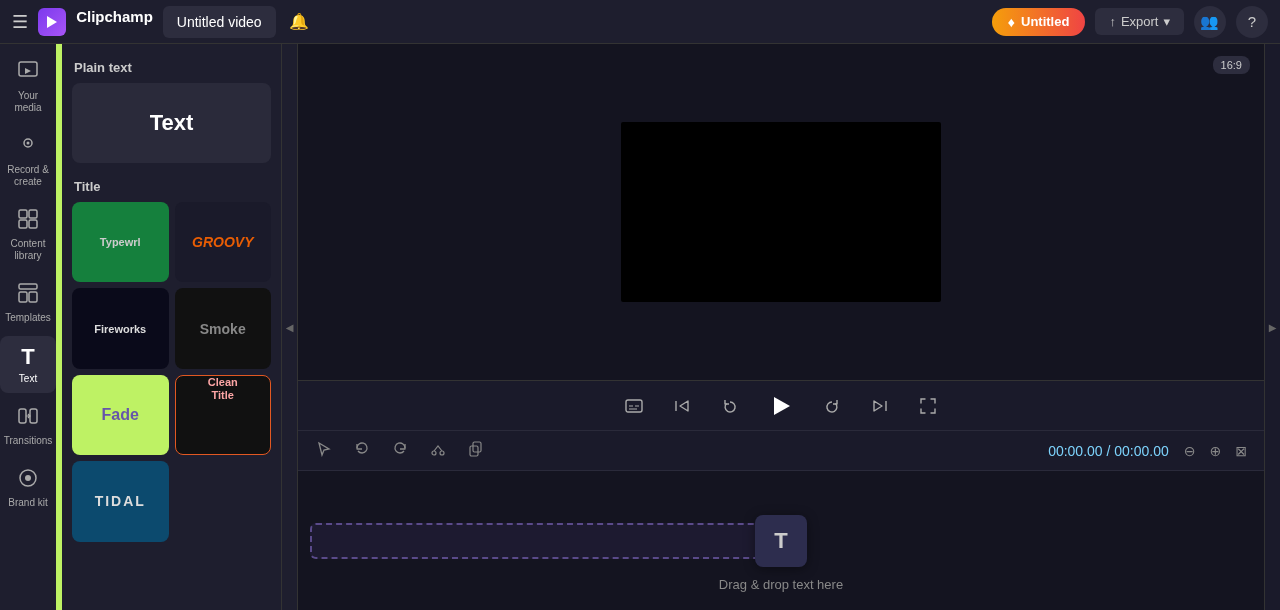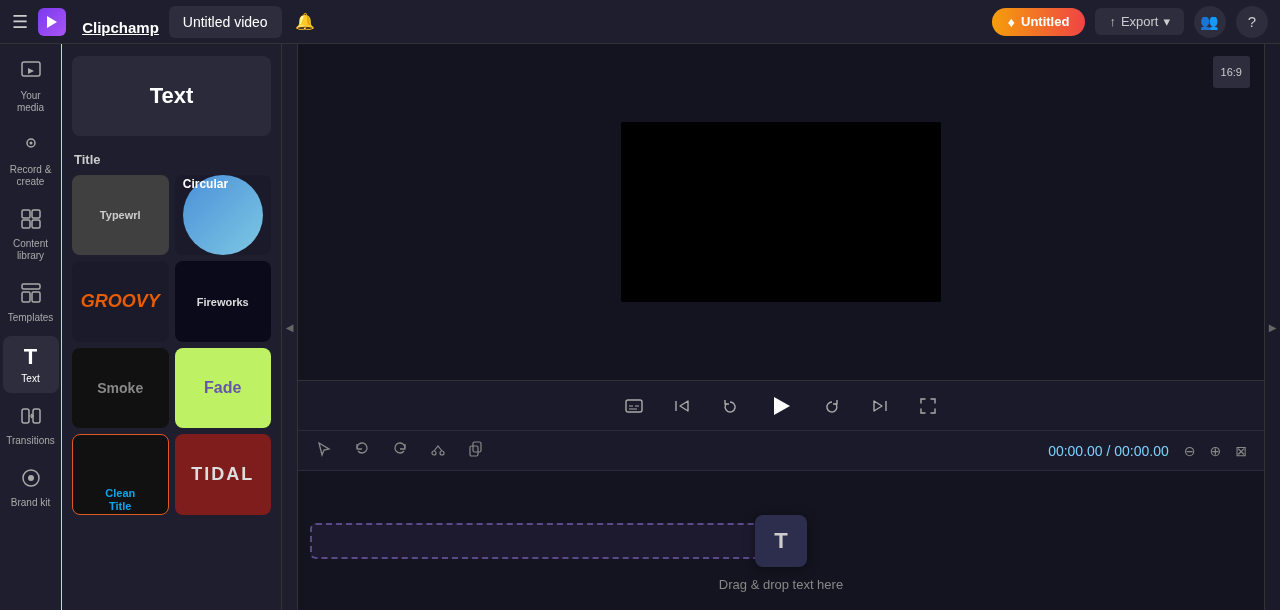--- a/index.html
+++ b/index.html
@@ -26,23 +26,22 @@
       flex-shrink: 0;
     }
     .topbar-left {
       display: flex;
       align-items: center;
       gap: 10px;
     }
     .hamburger-icon { font-size: 18px; color: #ccc; cursor: pointer; }
     .logo-wrapper {
       display: flex;
-      align-items: flex-end;
-      gap: 16px;
-      text-decoration: underline;
+      align-items: flex-start;
+      gap: 10px;
     }
     .logo-icon {
       width: 28px;
       height: 28px;
       background: linear-gradient(135deg, #7c3aed, #a855f7);
       border-radius: 6px;
       display: flex;
       align-items: center;
       justify-content: center;
       font-size: 14px;
@@ -108,21 +107,21 @@
 
     
     .sidebar-icons {
       width: 62px;
       background: #1e1e2e;
       display: flex;
       flex-direction: column;
       align-items: center;
       padding: 8px 0;
       gap: 4px;
-      border-right: 1px solid #bef264;
+      border-right: 6px solid #bef264;
       flex-shrink: 0;
     }
     .sidebar-item {
       display: flex;
       flex-direction: column;
       align-items: center;
       padding: 8px 4px;
       cursor: pointer;
       border-radius: 8px;
       width: 56px;
@@ -168,45 +167,45 @@
       cursor: pointer;
       aspect-ratio: 1.2;
       display: flex;
       align-items: center;
       justify-content: center;
       font-size: 18px;
       font-weight: 700;
       position: relative;
     }
     .tile-plain { background: #2a2a3a; color: #fff; grid-column: 1 / -1; height: 80px; aspect-ratio: unset; font-size: 22px; }
-    .tile-typewriter { background: #404040; color: #fff; font-size: 13px; }
+    .tile-typewriter { background: #15803d; color: #fff; font-size: 13px; }
     .tile-circular {
       background: linear-gradient(135deg, #4a90d9, #7ec8e3);
       color: #fff;
       border-radius: 50%;
       width: 80px; height: 80px;
       margin: auto;
       font-size: 14px;
     }
     .tile-circular-wrap { background: #1a1a2a; display: flex; align-items: center; justify-content: center; }
-    .tile-groovy { background: #1a1a2a; color: #e85d04; font-style: italic; font-size: 18px; font-weight: 900; }
+    .tile-groovy { background: #1a1a2a; color: #e85d04; font-style: italic; font-size: 14px; font-weight: 900; }
     .tile-fireworks { background: #0a0a1a; color: #fff; font-size: 13px; }
     .tile-smoke { background: #111; color: #888; font-size: 14px; }
     .tile-fade { background: #bef264; color: #6655aa; font-size: 16px; }
     .tile-clean {
       background: #111;
       border: 1.5px solid #e25822;
-      color: #0ea5e9;
+      color: #fca5a5;
       font-size: 12px;
       display: flex;
       align-items: center;
-      justify-content: flex-end;
+      justify-content: flex-start;
       flex-direction: column;
     }
-    .tile-tidal { background: #7f1d1d; color: #ddd; font-size: 18px; letter-spacing: 2px; }
+    .tile-tidal { background: #0c4a6e; color: #ddd; font-size: 14px; letter-spacing: 2px; }
 
     
     .collapse-handle {
       width: 16px;
       background: #1e1e2e;
       display: flex;
       align-items: center;
       justify-content: center;
       cursor: pointer;
       border-right: 1px solid #333;
@@ -230,22 +229,22 @@
       justify-content: center;
       position: relative;
     }
     .aspect-badge {
       position: absolute;
       top: 12px;
       right: 14px;
       background: #2d2d3e;
       color: #ccc;
       font-size: 11px;
-      padding: 10px 8px;
-      border-radius: 3px;
+      padding: 3px 8px;
+      border-radius: 8px;
     }
     .video-canvas {
       width: 320px;
       height: 180px;
       background: #000;
       border-radius: 2px;
     }
 
     
     .player-controls {
@@ -478,37 +477,33 @@
         <svg width="22" height="22" viewBox="0 0 22 22" fill="none">
           <circle cx="11" cy="11" r="8" stroke="#aaa" stroke-width="1.5"></circle>
           <circle cx="11" cy="11" r="3" fill="#aaa"></circle>
         </svg>
       </span>
       <span class="si-label">Brand kit</span>
     </div>
   </div>
 
   <div class="text-panel">
+    <div class="panel-section-title">Plain text</div>
     <div class="text-grid">
       <div class="text-tile tile-plain">
         <span>Text</span>
       </div>
     </div>
     <div class="panel-section-title">Title</div>
     <div class="text-grid">
 
       <div class="text-tile tile-typewriter">
         <span style="font-size:11px; color:#ccc;">Typewrl</span>
       </div>
 
-      <div class="text-tile tile-circular-wrap">
-        <div class="tile-circular">
-          <span style="font-size:12px; font-weight:700;">Circular</span>
-        </div>
-      </div>
 
       <div class="text-tile tile-groovy">
         <span>GROOVY</span>
       </div>
 
       <div class="text-tile tile-fireworks">
         <span style="font-size:11px; color:#ddd;">Fireworks</span>
       </div>
 
       <div class="text-tile tile-smoke">

